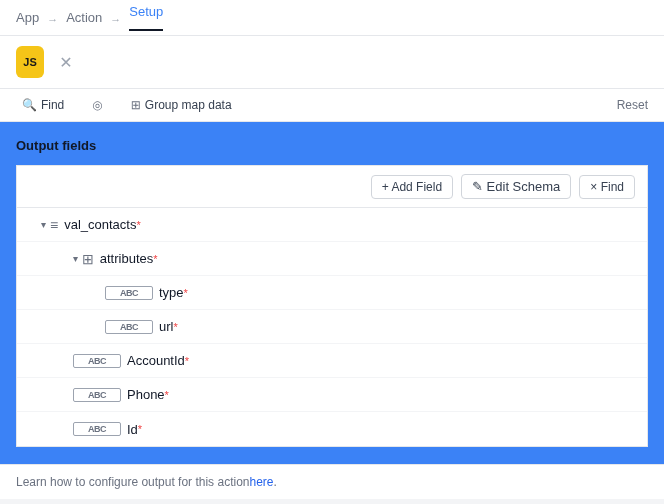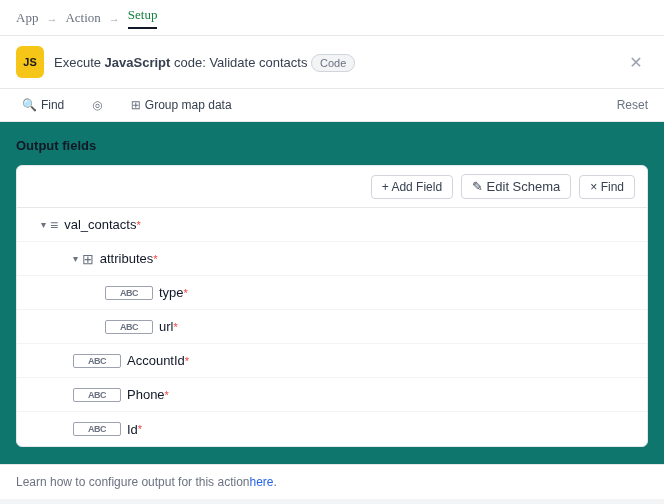--- a/index.html
+++ b/index.html
@@ -19,27 +19,26 @@
       padding: 0 16px;
       height: 36px;
       display: flex;
       align-items: center;
       gap: 8px;
     }
     .nav-item {
       font-size: 13px;
       color: #6b7280;
       cursor: pointer;
-      font-family: Liberation Serif, serif;
     }
     .nav-item.active {
-      color: #15803d;
+      color: #3b82f6;
       font-weight: 500;
       border-bottom: 2px solid #111827;
-      padding-bottom: 4px;
+      padding-bottom: 10px;
     }
     .nav-arrow {
       color: #9ca3af;
       font-size: 11px;
     }
 
     
     .header-bar {
       background: white;
       border-bottom: 1px solid #e5e7eb;
@@ -114,37 +113,37 @@
     }
     .toolbar-spacer { flex: 1; }
     .reset-btn {
       color: #6b7280;
       font-size: 12px;
       cursor: pointer;
     }
 
     
     .main-content {
-      background: #0f766e;
+      background: #3b82f6;
       padding: 16px;
       height: calc(504px - 36px - 49px - 37px - 40px);
       overflow-y: auto;
     }
 
     .section-title {
       font-size: 13px;
       font-weight: 600;
       color: #111827;
       margin-bottom: 12px;
     }
 
     .fields-container {
       background: white;
       border: 1px solid #e5e7eb;
-      border-radius: 6px;
+      border-radius: 0;
       overflow: hidden;
     }
 
     
     .fields-toolbar {
       display: flex;
       justify-content: flex-end;
       align-items: center;
       padding: 8px 12px;
       border-bottom: 1px solid #e5e7eb;
@@ -259,24 +258,20 @@
 <div class="top-nav">
   <span class="nav-item">App</span>
   <span class="nav-arrow">→</span>
   <span class="nav-item">Action</span>
   <span class="nav-arrow">→</span>
   <span class="nav-item active">Setup</span>
 </div>
 
 <div class="header-bar">
   <div class="js-badge">JS</div>
-  <div class="header-title">
-    <span>Execute </span><span class="keyword">JavaScript</span><span> code: </span><span>Validate contacts</span>
-    <span class="code-badge">Code</span>
-  </div>
   <div class="close-btn">✕</div>
 </div>
 
 <div class="toolbar">
   <div class="toolbar-item">
     <span class="toolbar-icon">🔍</span>
     <span>Find</span>
   </div>
   <div class="toolbar-item">
     <span class="toolbar-icon">◎</span>

